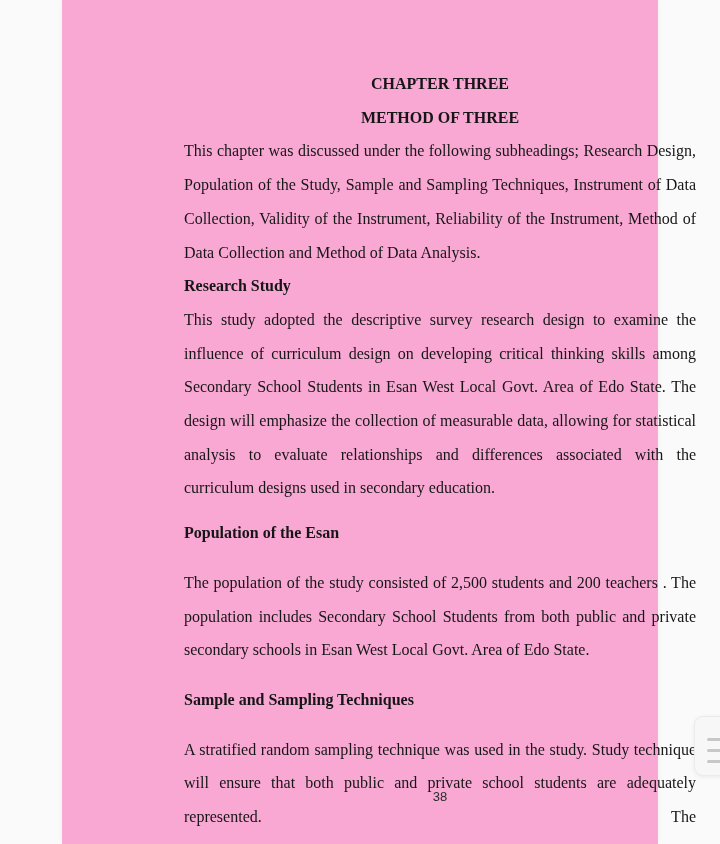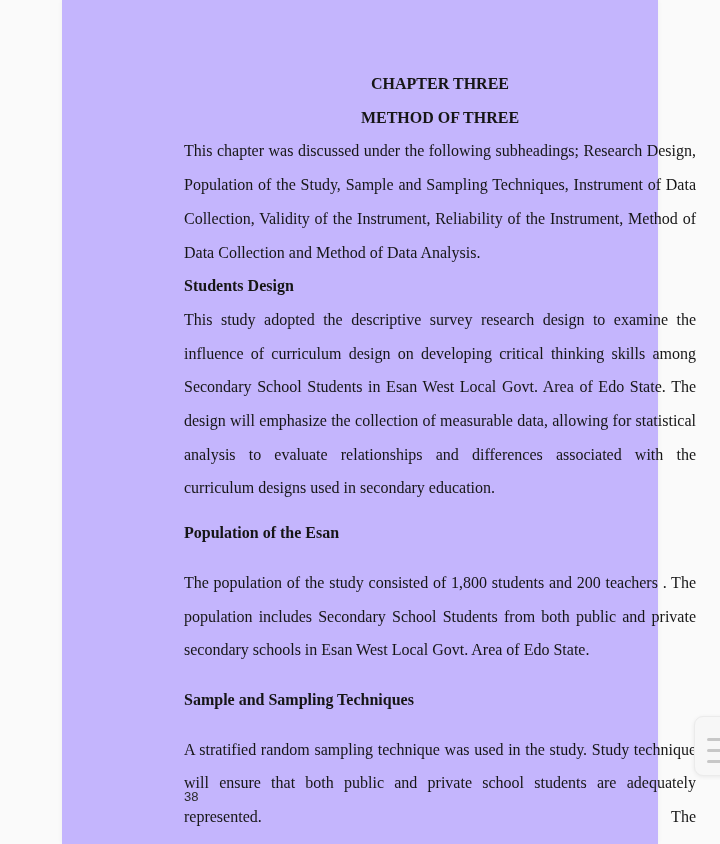--- a/index.html
+++ b/index.html
@@ -10,21 +10,21 @@
     background: #fafafa;
     overflow: hidden;
     font-family: "Liberation Serif", serif;
   }
   .page {
     position: absolute;
     left: 62px;
     top: 0;
     width: 596px;
     height: 844px;
-    background: #c4b5fd;
+    background: #f9a8d4;
     box-shadow: 0 0 5px rgba(0,0,0,0.05);
   }
   .content {
     position: absolute;
     left: 122px;
     top: 67px;
     width: 512px;
     color: #161616;
   }
   .content .line, .content p, .content h1, .content h2, .content h3 {
@@ -45,20 +45,21 @@
     text-align: left;
   }
   .mt-sm { margin-top: 11px !important; }
   .mt-md { margin-top: 16px !important; }
   p.justify-all { text-align-last: justify; }
   .page-number {
     position: absolute;
     left: 122px;
     top: 788px;
     width: 512px;
+    text-align: center;
     font-family: "Liberation Sans", sans-serif;
     font-size: 13px;
     color: #2b2b2b;
     line-height: 18px;
   }
   .float-widget {
     position: absolute;
     left: 694px;
     top: 716px;
     width: 42px;
@@ -90,27 +91,27 @@
   <div class="page">
 
     <div class="content">
 
       <h1 class="center-heading">CHAPTER THREE</h1>
 
       <h2 class="center-heading">METHOD OF THREE</h2>
 
       <p>This chapter was discussed under the following subheadings; Research Design, Population of the Study, Sample and Sampling Techniques, Instrument of Data Collection, Validity of the Instrument, Reliability of the Instrument, Method of Data Collection and Method of Data Analysis.</p>
 
-      <h3 class="sub-heading">Students Design</h3>
+      <h3 class="sub-heading">Research Study</h3>
 
       <p>This study adopted the descriptive survey research design to examine the influence of curriculum design on developing critical thinking skills among Secondary School Students in Esan West Local Govt. Area of Edo State. The design will emphasize the collection of measurable data, allowing for statistical analysis to evaluate relationships and differences associated with the curriculum designs used in secondary education.</p>
 
       <h3 class="sub-heading mt-sm">Population of the Esan</h3>
 
-      <p class="mt-md">The population of the study consisted of 1,800 students and 200 teachers . The population  includes Secondary School Students from both public and private secondary schools in Esan West Local Govt. Area of Edo State.</p>
+      <p class="mt-md">The population of the study consisted of 2,500 students and 200 teachers . The population  includes Secondary School Students from both public and private secondary schools in Esan West Local Govt. Area of Edo State.</p>
 
       <h3 class="sub-heading mt-md">Sample and Sampling Techniques</h3>
 
       <p class="mt-md justify-all">A stratified random sampling technique was used in the study. Study technique will ensure that both public and private school students are adequately represented. The</p>
 
     </div>
 
     <div class="page-number">38</div>
 
   </div>

